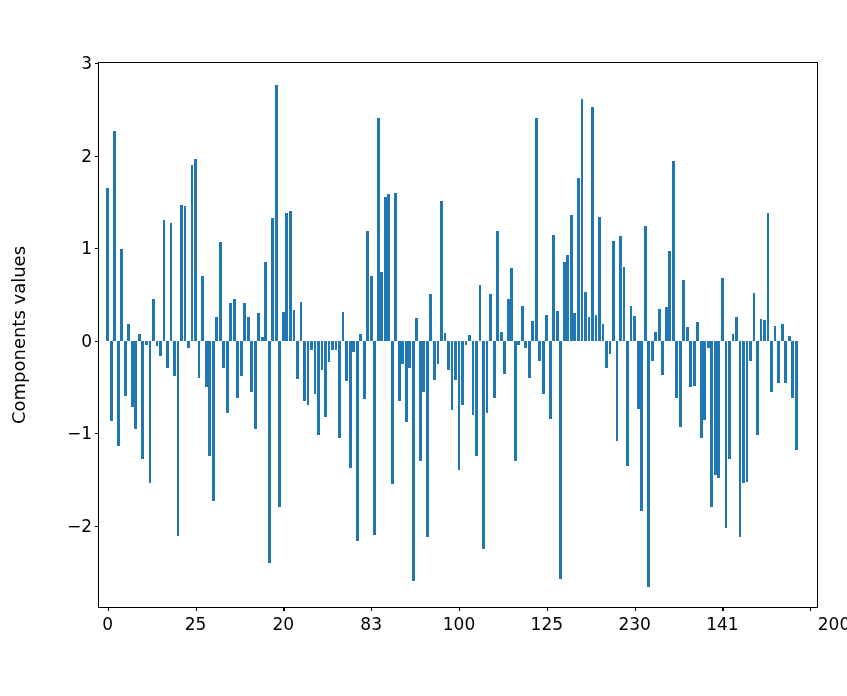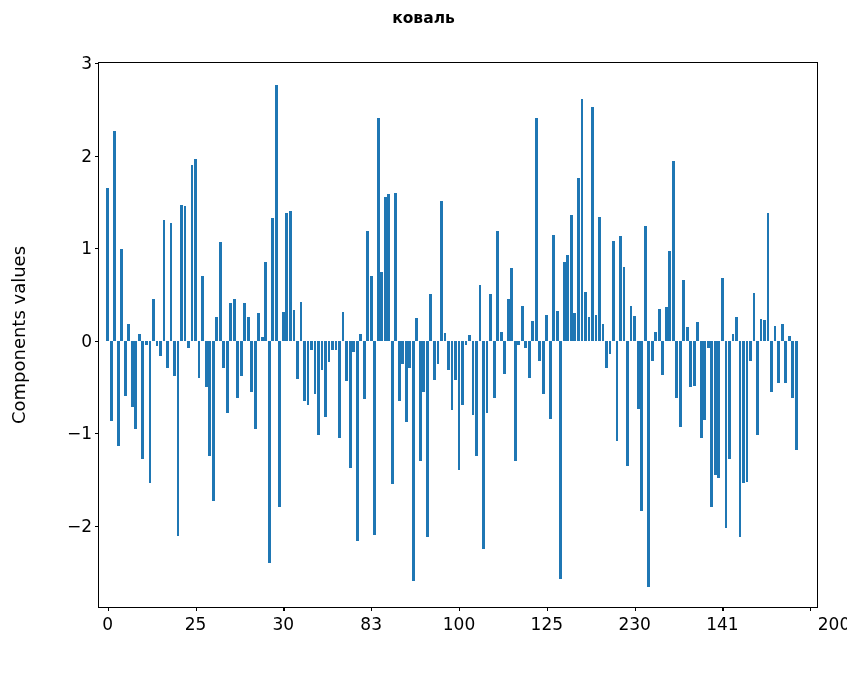--- a/index.html
+++ b/index.html
@@ -110,21 +110,20 @@
     color: #000000;
     white-space: nowrap;
   }
 </style>
 </head>
 <body>
 
 <div id="figure">
 
   <div id="title-block">
-    <span id="title-line-1">коваль</span>
   </div>
 
   <div id="ylabel">Components values</div>
 
   <div id="axes">
     <div id="plot-surface">
         <div class="bar" style="left: 7.37561px; top: 124.932px; width: 2.80976px; height: 152.695px; background: rgb(31, 119, 180);"></div>
         <div class="bar" style="left: 10.8878px; top: 277.627px; width: 2.80976px; height: 80.5119px; background: rgb(31, 119, 180);"></div>
         <div class="bar" style="left: 14.4px; top: 67.5559px; width: 2.80976px; height: 210.071px; background: rgb(31, 119, 180);"></div>
         <div class="bar" style="left: 17.9122px; top: 277.627px; width: 2.80976px; height: 105.498px; background: rgb(31, 119, 180);"></div>
@@ -338,21 +337,21 @@
         <div class="ytick-label" style="top: 92.5424px;">2</div>
         <div class="ytick-mark" style="top: 0px;"></div>
         <div class="ytick-label" style="top: 0px;">3</div>
       </div>
     <div id="xtick-layer">
         <div class="xtick-mark" style="left: 8.78049px;"></div>
         <div class="xtick-label" style="left: 8.78049px;">0</div>
         <div class="xtick-mark" style="left: 96.5854px;"></div>
         <div class="xtick-label" style="left: 96.5854px;">25</div>
         <div class="xtick-mark" style="left: 184.39px;"></div>
-        <div class="xtick-label" style="left: 184.39px;">30</div>
+        <div class="xtick-label" style="left: 184.39px;">20</div>
         <div class="xtick-mark" style="left: 272.195px;"></div>
         <div class="xtick-label" style="left: 272.195px;">83</div>
         <div class="xtick-mark" style="left: 360px;"></div>
         <div class="xtick-label" style="left: 360px;">100</div>
         <div class="xtick-mark" style="left: 447.805px;"></div>
         <div class="xtick-label" style="left: 447.805px;">125</div>
         <div class="xtick-mark" style="left: 535.61px;"></div>
         <div class="xtick-label" style="left: 535.61px;">230</div>
         <div class="xtick-mark" style="left: 623.415px;"></div>
         <div class="xtick-label" style="left: 623.415px;">141</div>

